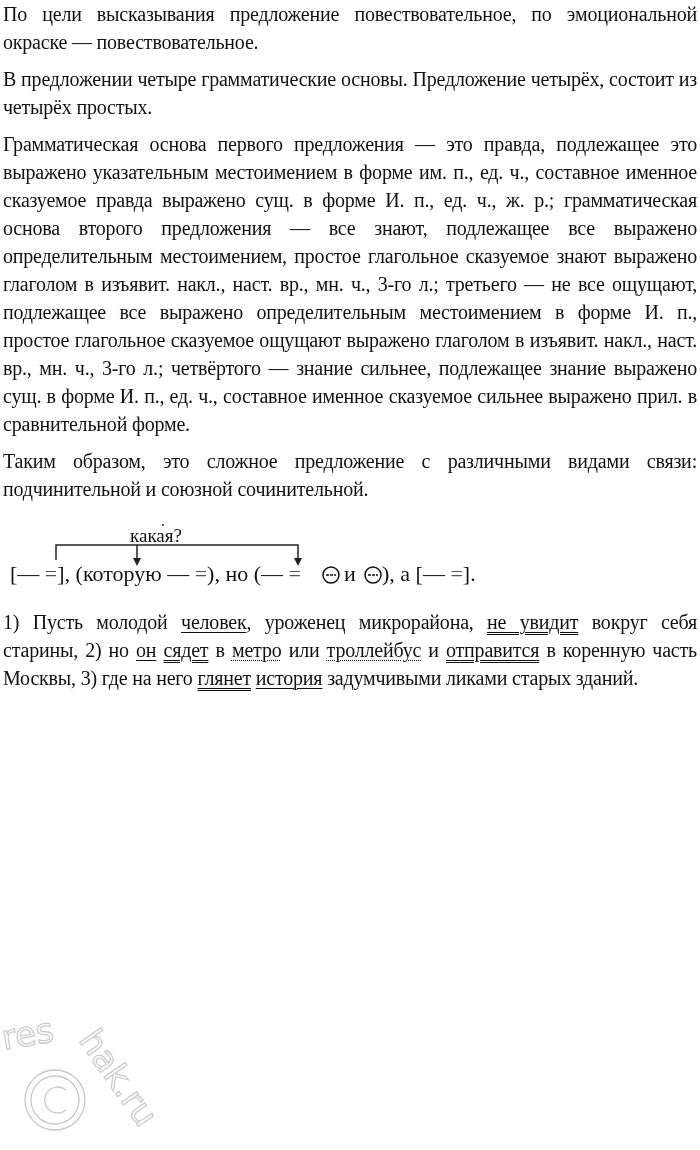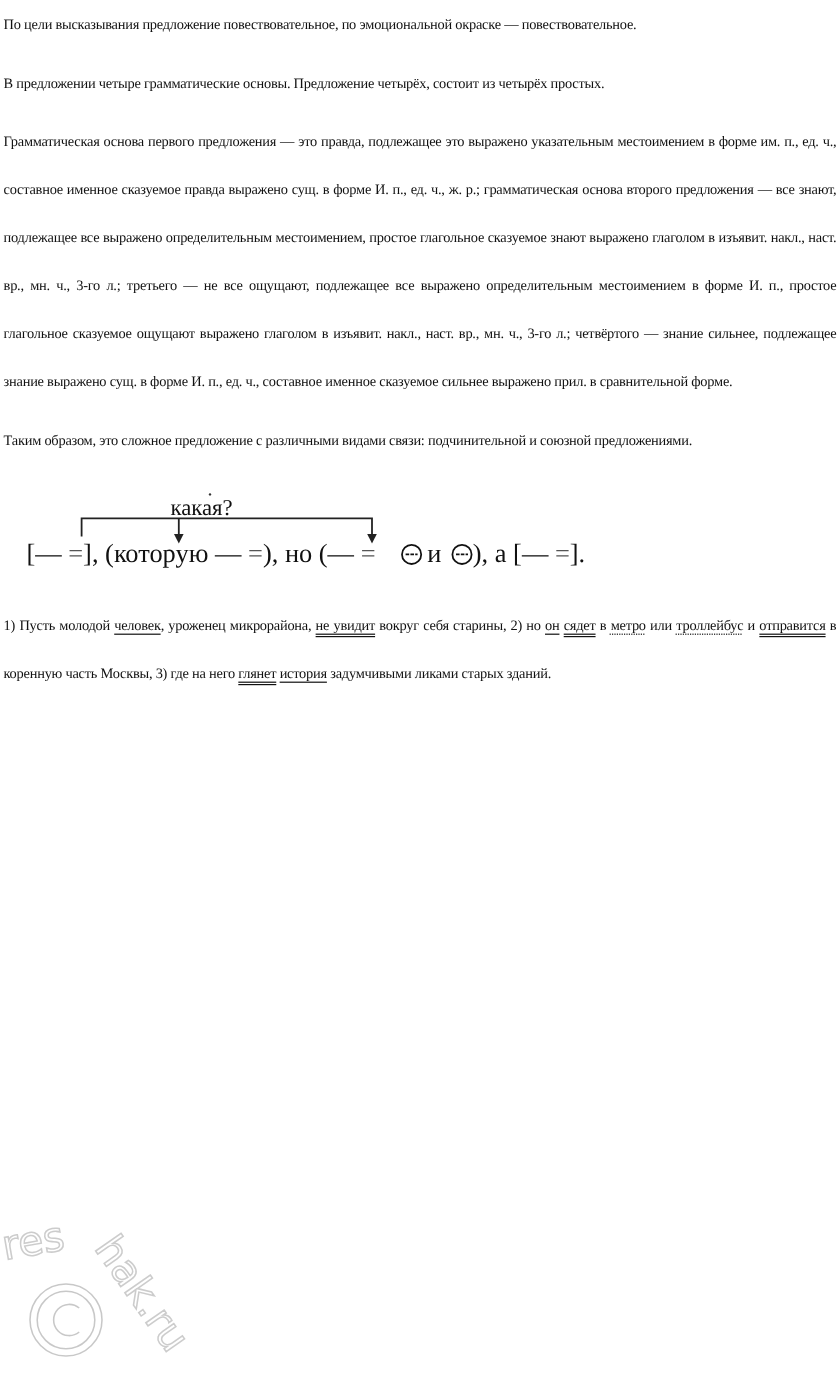--- a/index.html
+++ b/index.html
@@ -2,41 +2,41 @@
 <html><head>
 <meta charset="utf-8">
 <style>
   html, body { margin: 0; padding: 0; background: #ffffff; }
   body {
     width: 700px; height: 1150px; overflow: hidden; position: relative;
     font-family: "Liberation Serif", serif; color: #111111;
   }
   .doc { position: absolute; left: 3px; top: 0; width: 694px; }
   .p {
-    font-size: 12px; line-height: 40px; text-align: justify;
+    font-size: 20px; line-height: 28px; text-align: justify;
     margin: 0 0 9px 0; letter-spacing: -0.2px;
   }
   .p.first { margin-top: 0; }
-  .diagram { position: relative; height: 90px; margin: 12px; }
+  .diagram { position: relative; height: 90px; margin: 0; }
   .diagram svg { position: absolute; left: 0; top: 0; }
   .u-single { text-decoration: underline; text-decoration-thickness: 1px; text-underline-offset: 3px; }
   .u-double { text-decoration: underline double; text-decoration-thickness: 1px; text-underline-offset: 3px; }
   .u-dotted { text-decoration: underline dotted; text-decoration-thickness: 1px; text-underline-offset: 3px; }
   .watermark {
     position: absolute; left: 0; top: 1010px; width: 180px; height: 140px; pointer-events: none;
   }
 </style>
 </head>
 <body>
 
 <div class="doc">
   <p class="p first">По цели высказывания предложение повествовательное, по эмоциональной окраске — повествовательное.</p>
   <p class="p">В предложении четыре грамматические основы. Предложение четырёх, состоит из четырёх простых.</p>
   <p class="p">Грамматическая основа первого предложения — это правда, подлежащее это выражено указательным местоимением в форме им. п., ед. ч., составное именное сказуемое правда выражено сущ. в форме И. п., ед. ч., ж. р.; грамматическая основа второго предложения — все знают, подлежащее все выражено определительным местоимением, простое глагольное сказуемое знают выражено глаголом в изъявит. накл., наст. вр., мн. ч., 3-го л.; третьего — не все ощущают, подлежащее все выражено определительным местоимением в форме И. п., простое глагольное сказуемое ощущают выражено глаголом в изъявит. накл., наст. вр., мн. ч., 3-го л.; четвёртого — знание сильнее, подлежащее знание выражено сущ. в форме И. п., ед. ч., составное именное сказуемое сильнее выражено прил. в сравнительной форме.</p>
-  <p class="p">Таким образом, это сложное предложение с различными видами связи: подчинительной и союзной предложениями.</p>
+  <p class="p">Таким образом, это сложное предложение с различными видами связи: подчинительной и союзной сочинительной.</p>
 
   <div class="diagram">
     <svg width="694" height="90" viewBox="0 0 694 90">
 
       <circle cx="160" cy="13" r="1" fill="#333"></circle>
 
       <path d="M53 48 L53 33 L295 33 L295 47" fill="none" stroke="#222" stroke-width="1.5"></path>
       <path d="M291 46 L299 46 L295 54 Z" fill="#222"></path>
       <path d="M134 33 L134 47" fill="none" stroke="#222" stroke-width="1.5"></path>
       <path d="M130 46 L138 46 L134 54 Z" fill="#222"></path>

